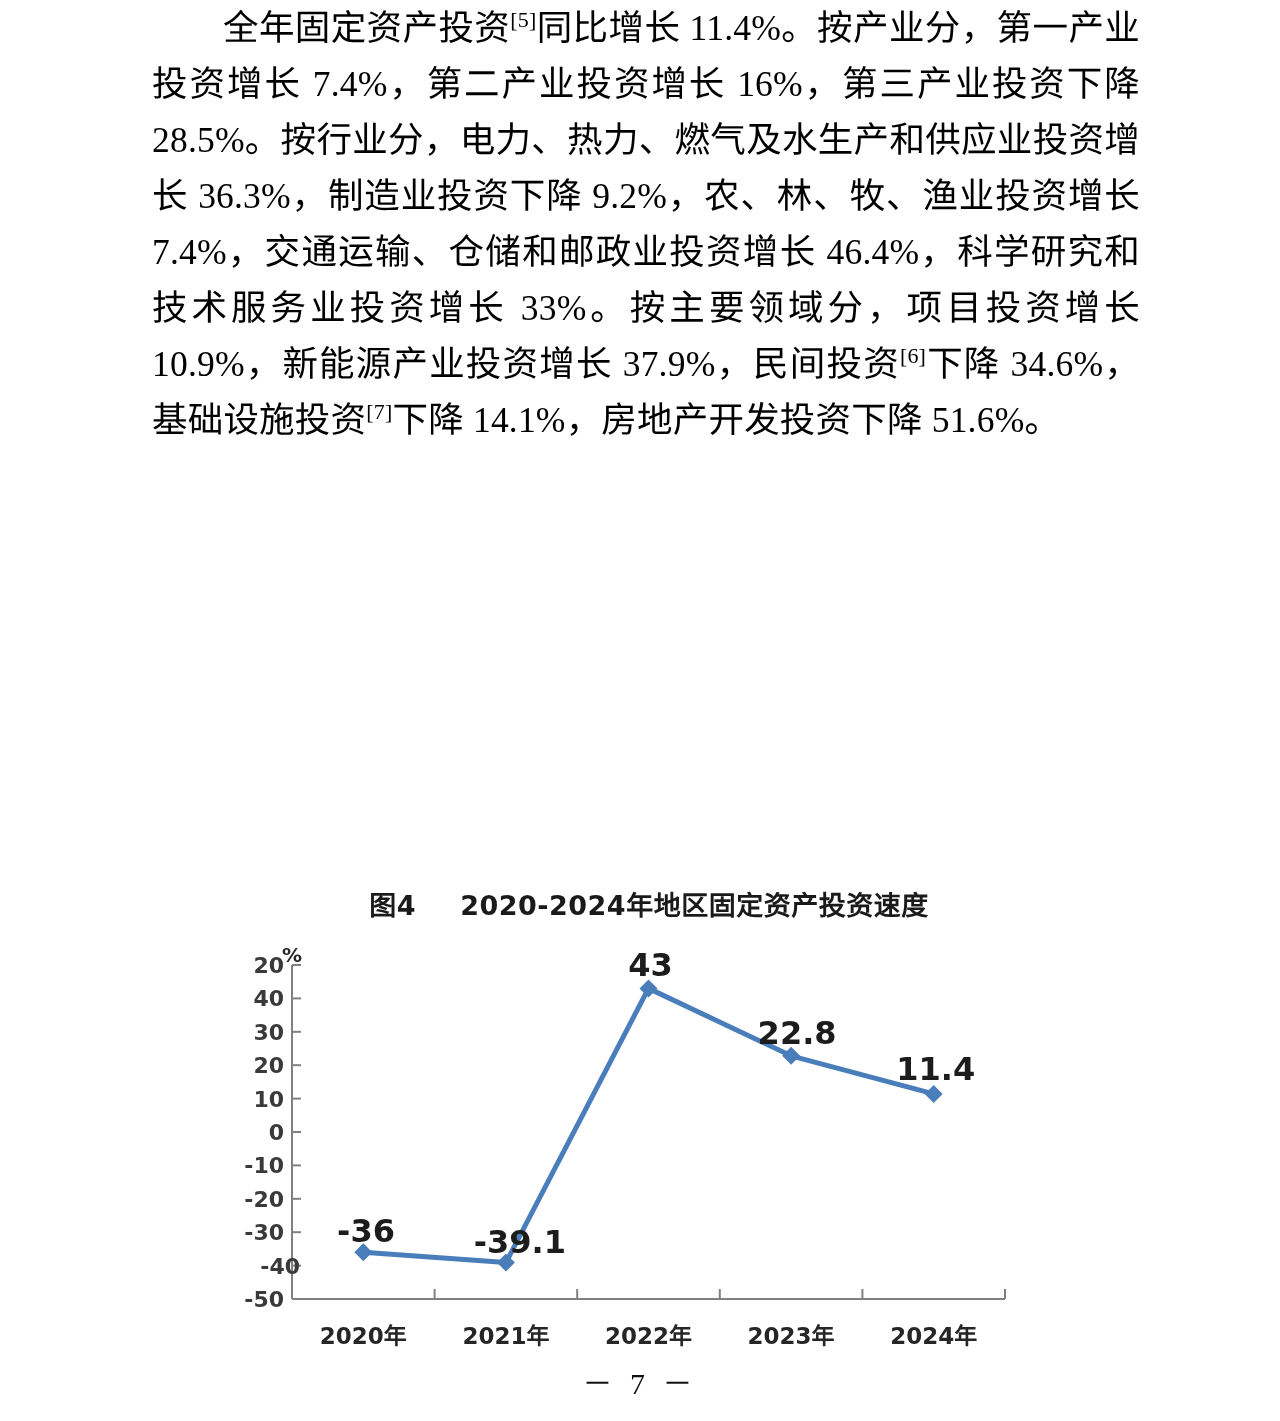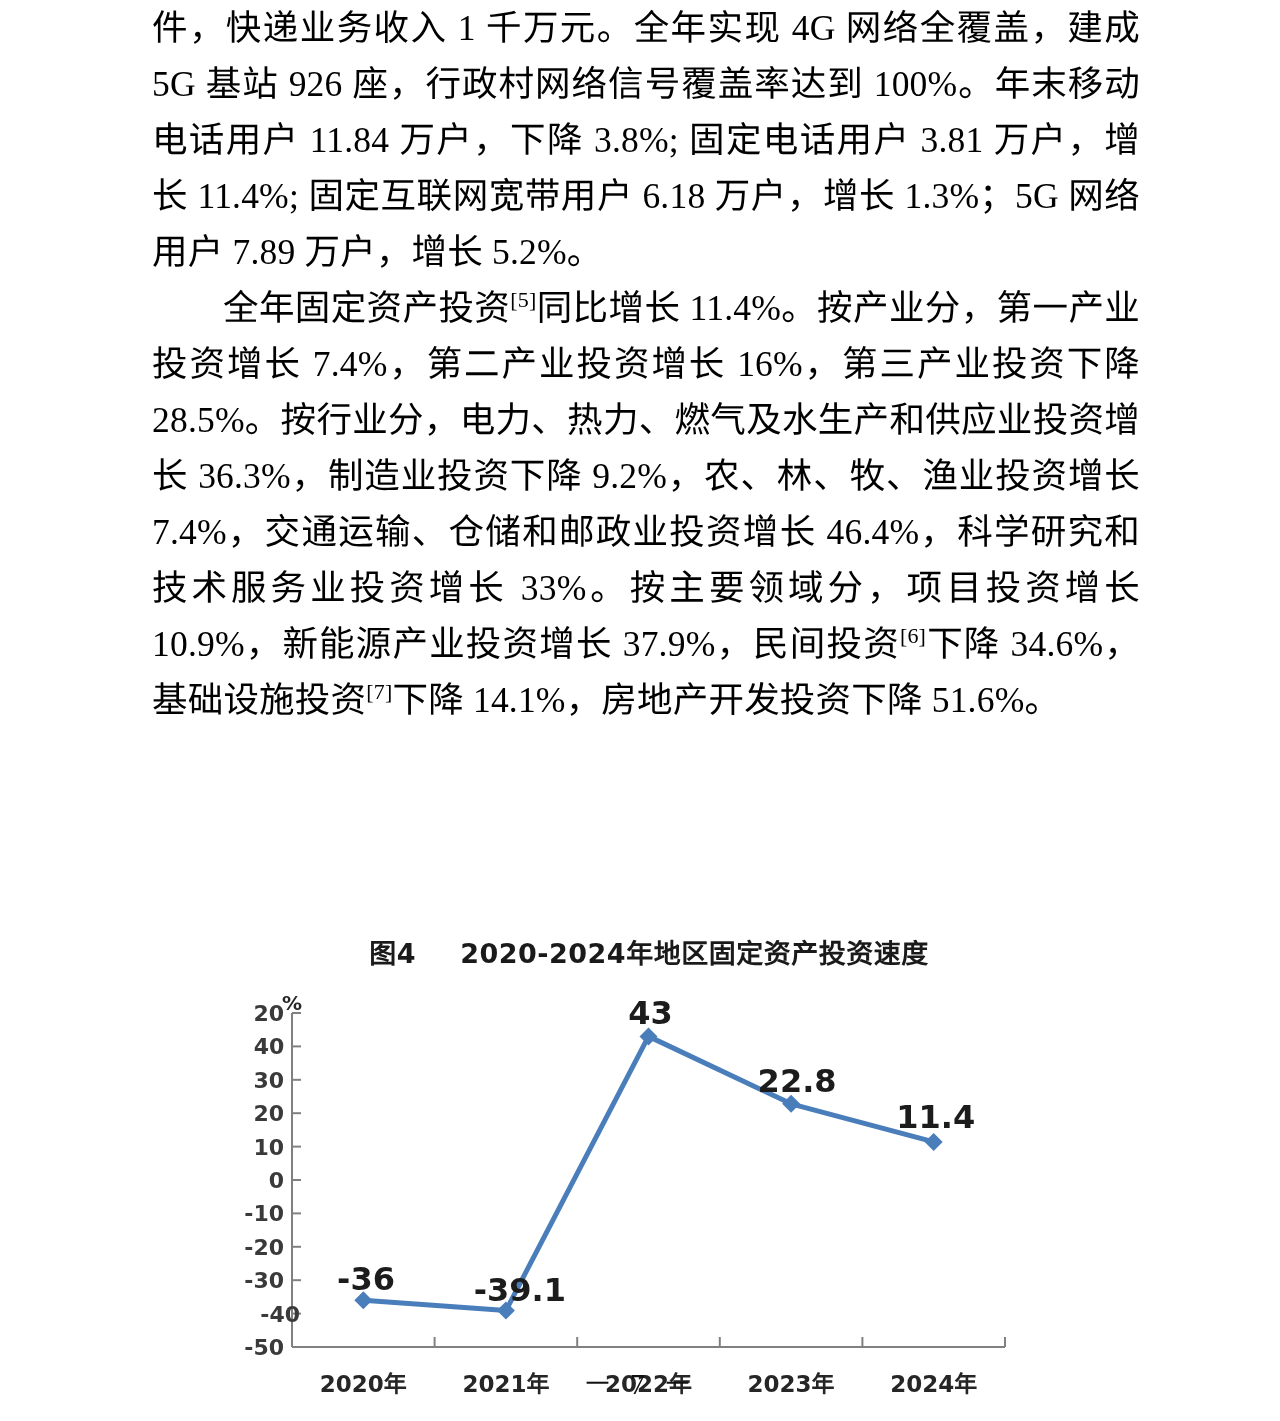--- a/index.html
+++ b/index.html
@@ -56,21 +56,20 @@
     margin: 0;
     letter-spacing: 1.5px;
   }
 
   
   .figure {
     position: absolute;
     left: 0;
     right: 0;
     top: 884px;
-    margin-top: 48px;
   }
   .fig-title {
     font-family: "DejaVu Sans", "Liberation Sans", sans-serif;
     font-weight: bold;
     font-size: 27px;
     text-align: center;
     letter-spacing: 0.5px;
     color: #1a1a1a;
     margin: 0 0 6px 0;
     padding-left: 18px;
@@ -141,21 +140,20 @@
     color: #111;
   }
 </style>
 </head>
 <body>
 
 <div class="page">
 
   <div class="textblock">
 
-    <p class="para">件，快递业务收入 1 千万元。全年实现 4G 网络全覆盖，建成 5G 基站 926 座，行政村网络信号覆盖率达到 100%。年末移动电话用户 11.84 万户，下降 3.8%; 固定电话用户 3.81 万户，增长 11.4%; 固定互联网宽带用户 6.18 万户，增长 1.3%；5G 网络用户 7.89 万户，增长 5.2%。</p>
 
 
     <p class="para indent"><span>全年固定资产投资</span><span class="sup">[5]</span><span>同比增长 11.4%。按产业分，第一产业投资增长 7.4%，第二产业投资增长 16%，第三产业投资下降 28.5%。按行业分，电力、热力、燃气及水生产和供应业投资增长 36.3%，制造业投资下降 9.2%，农、林、牧、渔业投资增长 7.4%，交通运输、仓储和邮政业投资增长 46.4%，科学研究和技术服务业投资增长 33%。按主要领域分，项目投资增长 10.9%，新能源产业投资增长 37.9%，民间投资</span><span class="sup">[6]</span><span>下降 34.6%，基础设施投资</span><span class="sup">[7]</span><span>下降 14.1%，房地产开发投资下降 51.6%。</span></p>
   </div>
 
   <div class="figure">
 
     <div class="fig-title">
       <span class="fig-num">图4</span><span>2020-2024年地区固定资产投资速度</span>
     </div>
@@ -190,21 +188,21 @@
             <polygon points="418.5,50.379999999999995 427.5,59.379999999999995 418.5,68.38 409.5,59.379999999999995" fill="#4a7ebb"></polygon>
             <polygon points="561.0999999999999,117.84800000000001 570.0999999999999,126.84800000000001 561.0999999999999,135.848 552.0999999999999,126.84800000000001" fill="#4a7ebb"></polygon>
             <polygon points="703.6999999999999,155.924 712.6999999999999,164.924 703.6999999999999,173.924 694.6999999999999,164.924" fill="#4a7ebb"></polygon>
           </g>
       </svg>
 
       <span class="axis-unit">%</span>
 
       <div id="ytick-labels">
           <div class="ytick-label" style="left: 0px; top: 36px;">20</div>
-          <div class="ytick-label" style="left: 12px; top: 69.4px; text-align: center;">40</div>
+          <div class="ytick-label" style="left: 0px; top: 69.4px;">40</div>
           <div class="ytick-label" style="left: 0px; top: 102.8px;">30</div>
           <div class="ytick-label" style="left: 0px; top: 136.2px;">20</div>
           <div class="ytick-label" style="left: 0px; top: 169.6px;">10</div>
           <div class="ytick-label" style="left: 0px; top: 203px;">0</div>
           <div class="ytick-label" style="left: 0px; top: 236.4px;">-10</div>
           <div class="ytick-label" style="left: 0px; top: 269.8px;">-20</div>
           <div class="ytick-label" style="left: 0px; top: 303.2px;">-30</div>
           <div class="ytick-label" style="left: 16px; top: 336.6px;">-40</div>
           <div class="ytick-label" style="left: 0px; top: 370px;">-50</div>
         </div>

